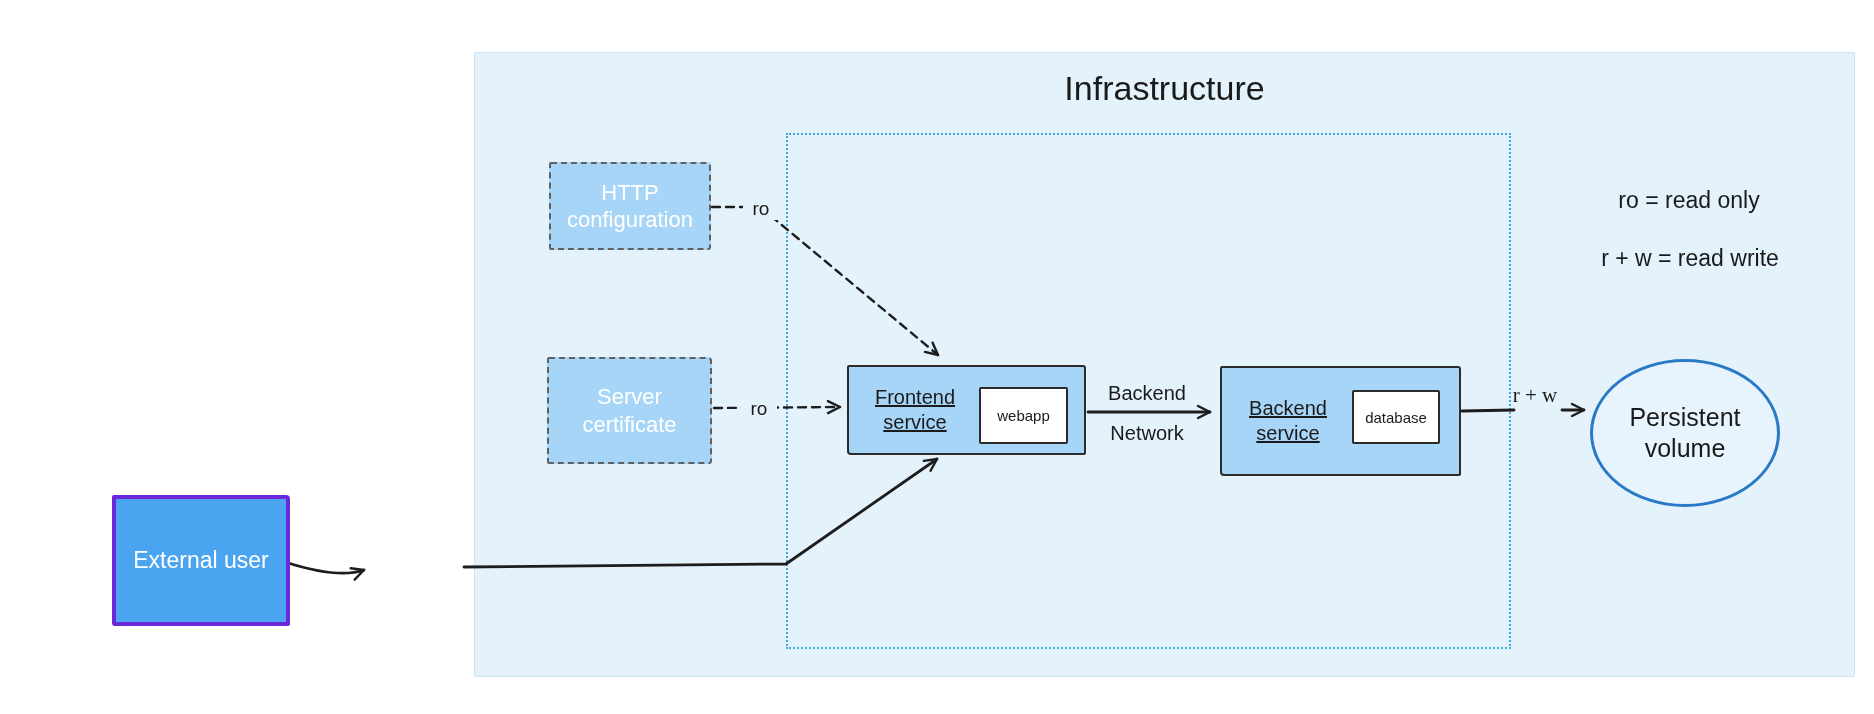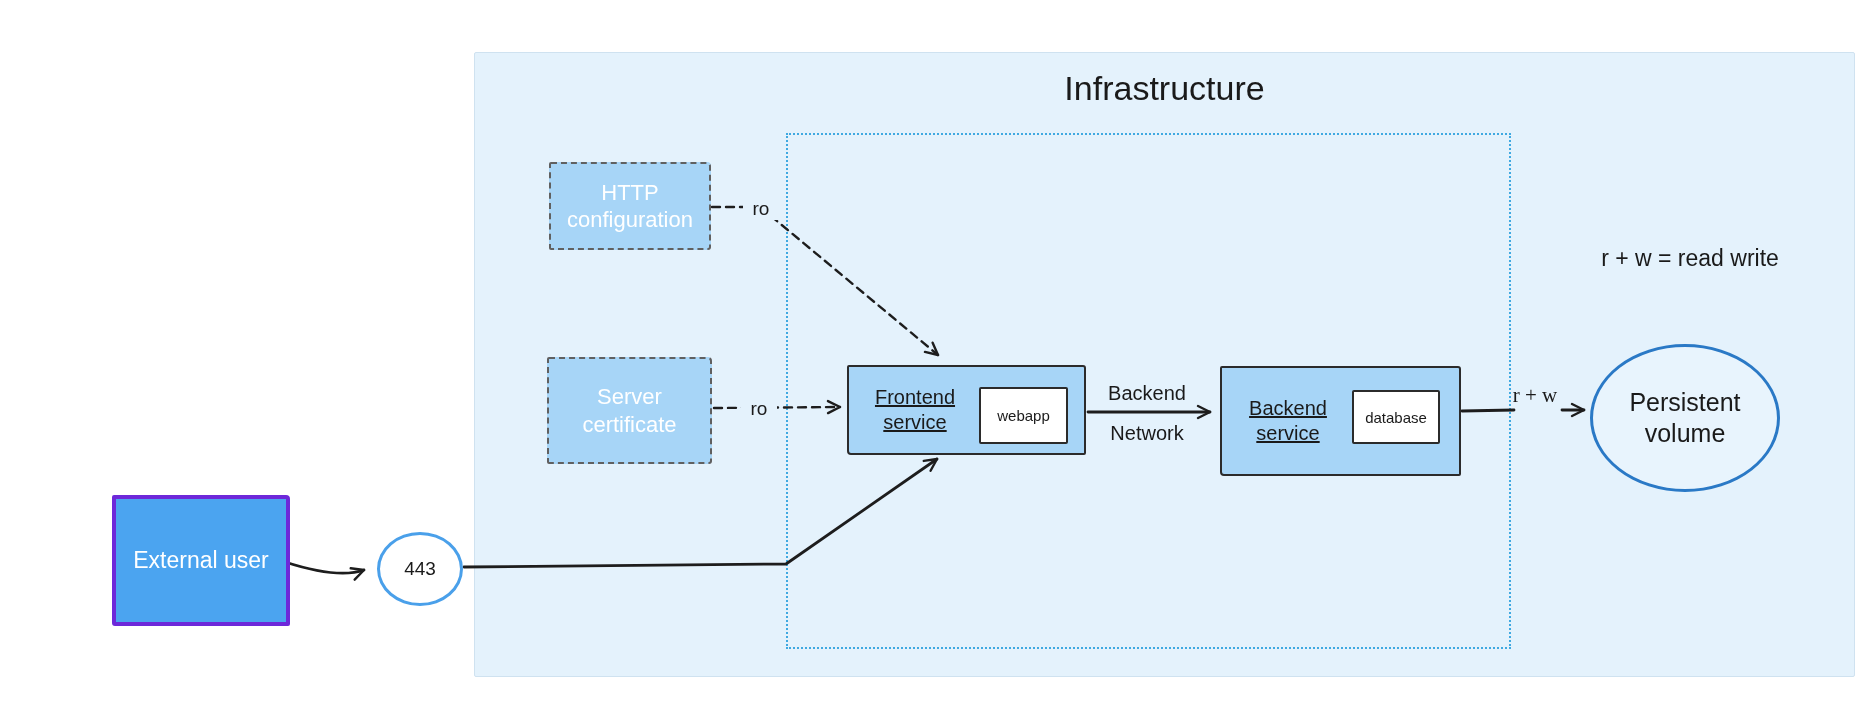--- a/index.html
+++ b/index.html
@@ -79,21 +79,21 @@
     display:flex;align-items:center;justify-content:center;
     font-size:23px;color:var(--text-light);z-index:4;
   }
   .port-circle{
     position:absolute;left:333px;top:532px;width:86px;height:74px;
     background:#ffffff;border:3px solid var(--circle-stroke);border-radius:50%;
     display:flex;align-items:center;justify-content:center;
     box-sizing:border-box;font-size:19px;color:var(--text-dark);z-index:4;
   }
   .volume-ellipse{
-    position:absolute;left:1546px;top:344px;width:190px;height:148px;
+    position:absolute;left:1546px;top:359px;width:190px;height:148px;
     background:var(--ellipse-fill);border:3px solid var(--ellipse-stroke);border-radius:50%;
     display:flex;align-items:center;justify-content:center;
     box-sizing:border-box;z-index:4;
   }
   .volume-label{width:150px;text-align:center;font-size:25px;line-height:1.25;}
   .edge-label{
     position:absolute;z-index:6;font-size:19px;color:var(--text-dark);
     text-align:center;line-height:1;
   }
   .edge-label.patch{background:var(--zone-bg);padding:2px 3px;}
@@ -145,29 +145,27 @@
     <div class="service-label">Backend service</div>
   </div>
   <div class="inner-box" style="left:1308px;top:390px;width:84px;height:50px;">
     <span>database</span>
   </div>
 
   <div class="user-box">
     <span>External user</span>
   </div>
 
-  <div class="port-circle">
-    <span>443</span>
-  </div>
 
   <div class="volume-ellipse">
     <div class="volume-label">Persistent volume</div>
   </div>
 
   <div class="edge-label patch" style="left:699px;top:197px;width:30px;">ro</div>
   <div class="edge-label patch" style="left:697px;top:397px;width:30px;">ro</div>
   <div class="edge-label" style="left:1465px;top:385px;width:52px;font-size:21px;font-family:Liberation Serif, serif;">r + w</div>
   <div class="edge-label" style="left:1053px;top:383px;width:100px;font-size:20px;">Backend</div>
   <div class="edge-label" style="left:1053px;top:423px;width:100px;font-size:20px;">Network</div>
 
+  <div class="legend" style="left:1545px;top:187px;width:200px;">ro = read only</div>
   <div class="legend" style="left:1546px;top:245px;width:200px;">r + w = read write</div>
 
 </div>
 
 </body></html>

